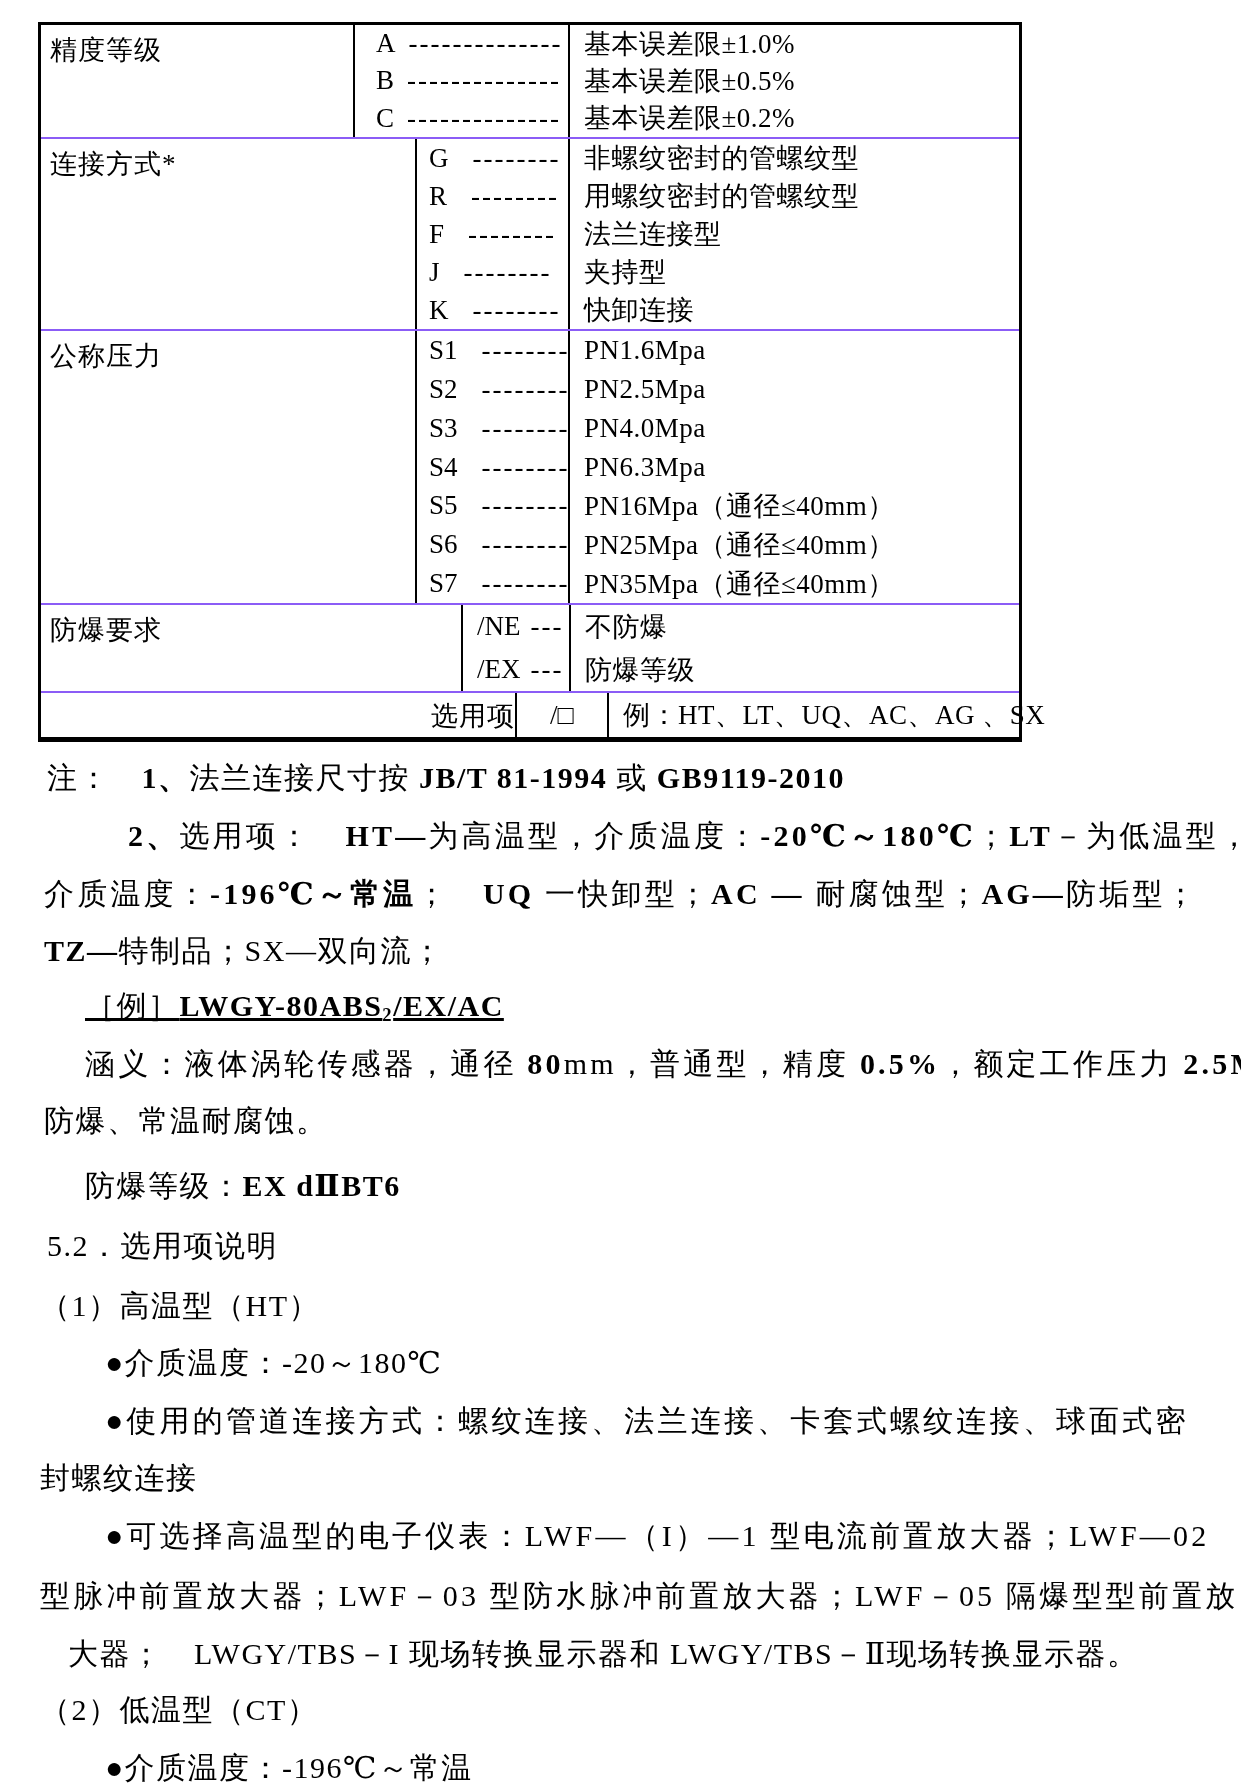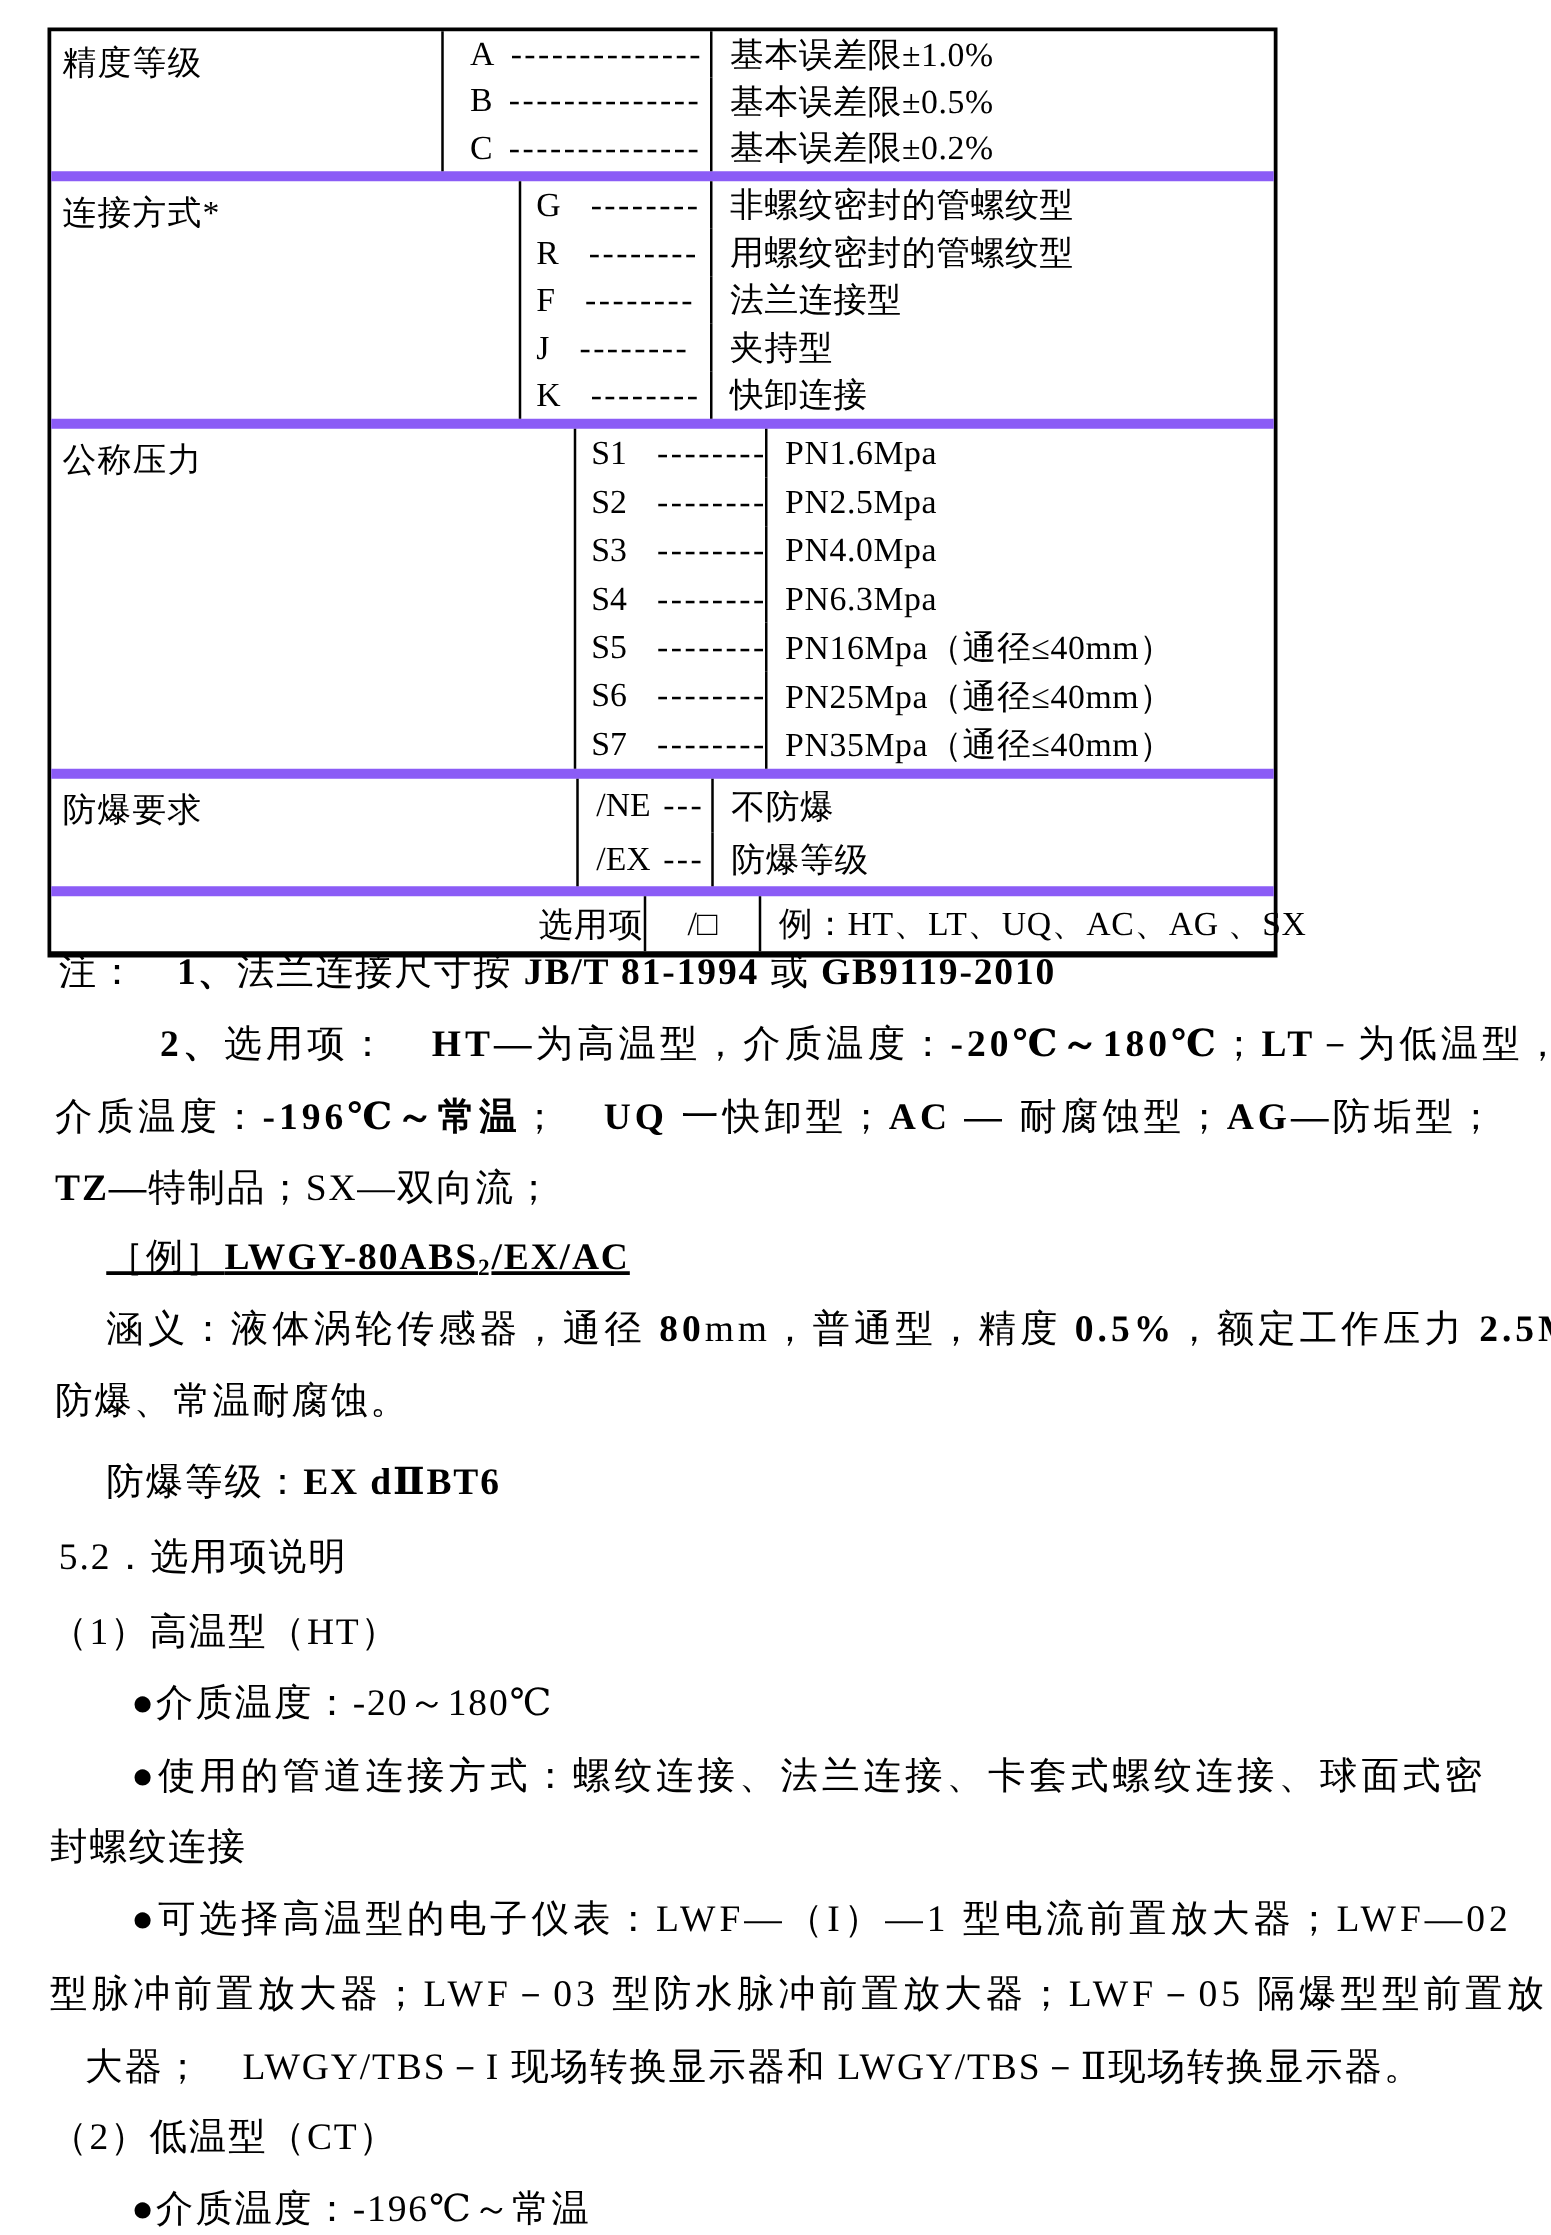--- a/index.html
+++ b/index.html
@@ -7,42 +7,42 @@
     width:1241px;height:1788px;background:#ffffff;color:#000;
     font-family:"Liberation Serif","DejaVu Serif",serif;
     position:relative;overflow:hidden;
   }
   
   .spec-table{
     position:absolute;left:38px;top:22px;width:984px;
     border:3px solid #000;border-bottom-width:5px;box-sizing:border-box;
     background:#fff;
   }
-  .sec{display:flex;border-top:8px solid #8b5cf6;}
+  .sec{display:flex;border-top:2px solid #8b5cf6;}
   .sec.first{border-top:none;}
   .sec-label{
     box-sizing:border-box;flex:0 0 auto;
     padding:7px 0 0 9px;font-size:27px;letter-spacing:1px;
   }
   .sec-rows{flex:1 1 auto;display:flex;flex-direction:column;border-left:2px solid #000;}
   .trow{flex:1 1 0;display:flex;align-items:stretch;}
   .code-cell{
     box-sizing:border-box;flex:0 0 auto;display:flex;align-items:center;
     font-size:27px;
   }
   .code-txt{white-space:pre;}
   .dashes{letter-spacing:2px;white-space:pre;}
   .desc-cell{
     flex:1 1 auto;border-left:2px solid #000;display:flex;align-items:center;
     padding-left:14px;font-size:27px;letter-spacing:0.5px;white-space:pre;
   }
   
   .s1{height:112px;} .s1 .sec-label{width:312px;} .s1 .code-cell{width:213px;padding-left:21px;column-gap:13px;}
   .s2{height:190px;} .s2 .sec-label{width:374px;} .s2 .code-cell{width:151px;padding-left:12px;column-gap:24px;}
-  .s3{height:272px;gap:44px;} .s3 .sec-label{width:374px;} .s3 .code-cell{width:151px;padding-left:12px;column-gap:24px;}
+  .s3{height:272px;} .s3 .sec-label{width:374px;} .s3 .code-cell{width:151px;padding-left:12px;column-gap:24px;}
   .s4{height:86px;}  .s4 .sec-label{width:420px;} .s4 .code-cell{width:106px;padding-left:14px;column-gap:10px;}
   .s5{height:44px;}  .s5 .sec-label{width:474px;padding-top:5px;text-align:right;} .s5 .code-cell{width:90px;justify-content:center;padding-left:0;}
   
   .nline{
     position:absolute;font-size:30px;letter-spacing:1.5px;
     white-space:pre;line-height:40px;
   }
   .nline .b{font-weight:bold;}
   .nline .sub{font-size:0.62em;vertical-align:-0.28em;}
   .stretch{letter-spacing:3.2px;}

